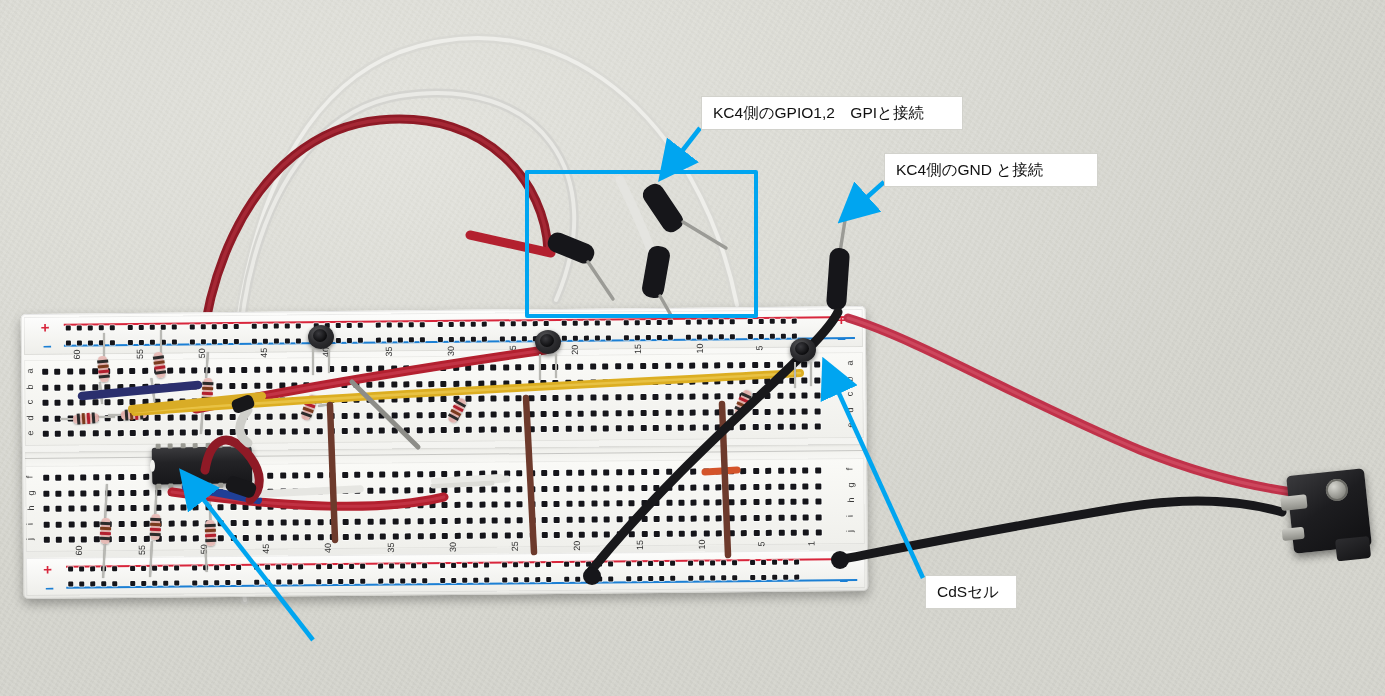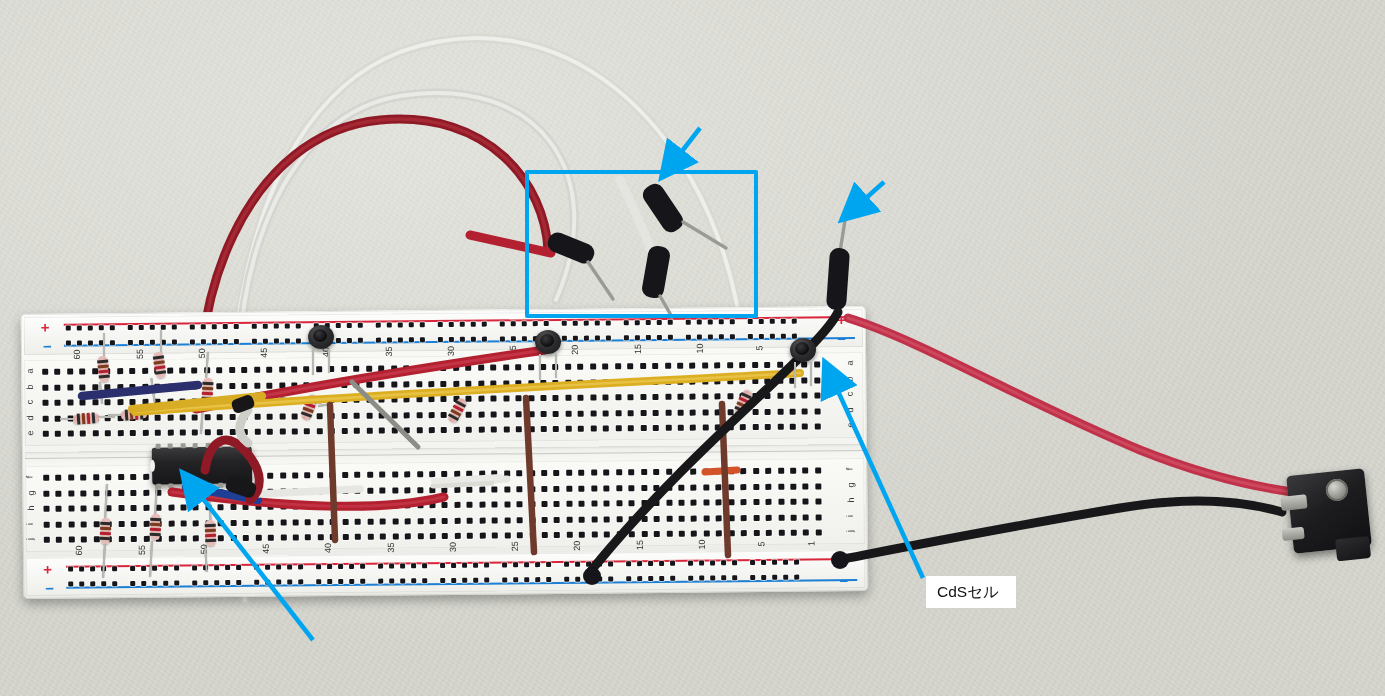--- a/index.html
+++ b/index.html
@@ -1290,20 +1290,22 @@
       </marker>
     </defs>
     <line x1="700" y1="128" x2="665" y2="173" stroke="#00a5f0" stroke-width="4.5" marker-end="url(#ah)"></line>
     <line x1="884" y1="182" x2="846" y2="216" stroke="#00a5f0" stroke-width="4.5" marker-end="url(#ah)"></line>
     <line x1="923" y1="578" x2="827" y2="367" stroke="#00a5f0" stroke-width="4.5" marker-end="url(#ah)"></line>
     <line x1="313" y1="640" x2="186" y2="477" stroke="#00a5f0" stroke-width="4.5" marker-end="url(#ah)"></line>
   </svg>
 
   <div class="bluebox" id="hlbox" style="left: 525px; top: 170px; width: 225px; height: 140px;"></div>
 
+  <div class="anno" id="lbl0" style="left: 701px; top: 96px; min-width: 238px;">KC4側のGPIO1,2　GPIと接続</div>
+  <div class="anno" id="lbl1" style="left: 884px; top: 153px; min-width: 190px;">KC4側のGND と接続</div>
   <div class="anno" id="lbl2" style="left: 925px; top: 575px; min-width: 68px;">CdSセル</div>
 
 <div class="cds" style="left: 308px; top: 325px;"></div>
     <div class="lead" style="left: 312px; top: 349px; width: 1.6px; height: 26px;"></div>
     <div class="lead" style="left: 328px; top: 349px; width: 1.6px; height: 24px;"></div>
     <div class="cds" style="left: 535px; top: 330px;"></div>
     <div class="lead" style="left: 539px; top: 354px; width: 1.6px; height: 26px;"></div>
     <div class="lead" style="left: 555px; top: 354px; width: 1.6px; height: 24px;"></div>
     <div class="cds" style="left: 790px; top: 338px;"></div>
     <div class="lead" style="left: 794px; top: 362px; width: 1.6px; height: 26px;"></div>

